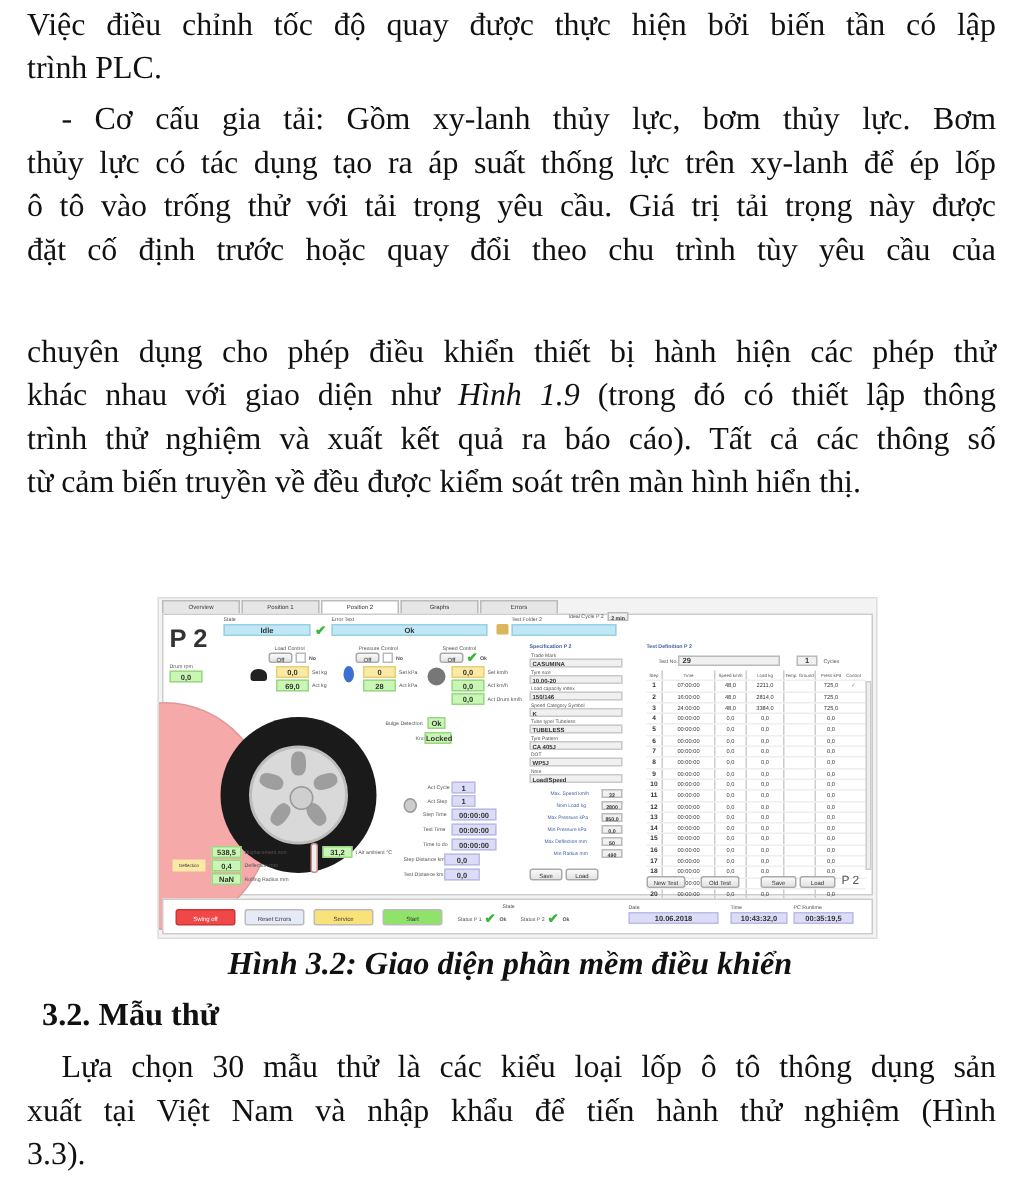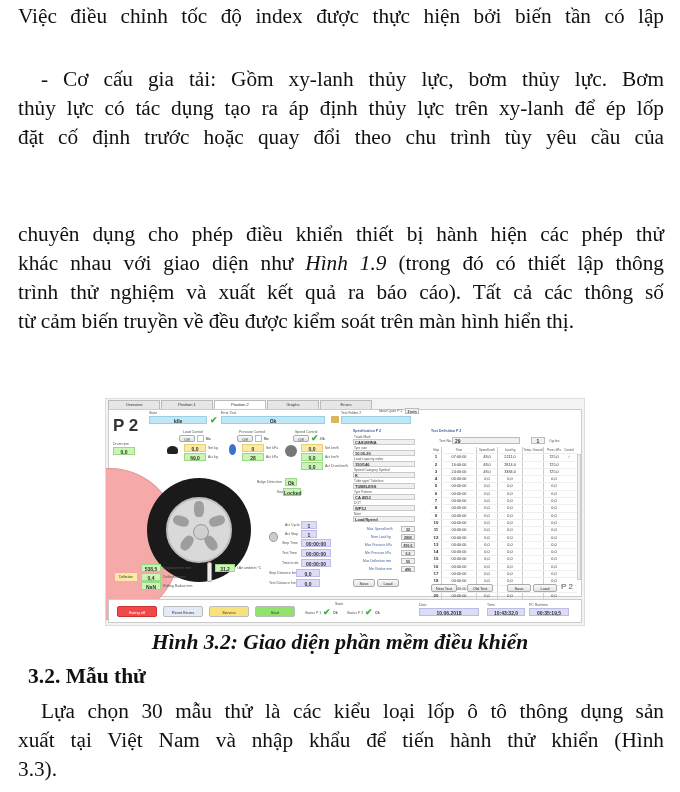--- a/index.html
+++ b/index.html
@@ -44,26 +44,28 @@
   .thead{font-size:3px;color:#555;}
   .spec-field{position:absolute;left:0;width:62px;height:6px;background:#f0f0f0;border:1px solid #c9c9c9;box-sizing:border-box;font-size:4px;line-height:5px;font-weight:bold;padding-left:1px;}
   .spec-lbl{position:absolute;left:1px;font-size:3.3px;color:#555;}
   .bottom{position:absolute;left:2px;top:200px;width:474px;height:24px;background:#fff;border:1px solid #ccc;box-sizing:border-box;}
   .bbtn{position:absolute;top:6px;width:40px;height:11px;line-height:11px;text-align:center;font-size:4px;border:1px solid #bbb;border-radius:2px;box-sizing:border-box;}
 </style>
 </head>
 <body>
 
 <div class="p" style="top:2px;">
-  <span class="line">Việc điều chỉnh tốc độ index được thực hiện bởi biến tần có lập</span>
+  <span class="line">Việc điều chỉnh tốc độ quay được thực hiện bởi biến tần có lập</span>
+  <span class="line last">trình PLC.</span>
 </div>
 
 <div class="p" style="top:65px;">
   <span class="line"><span class="ind"></span><span>- Cơ cấu gia tải: Gồm xy-lanh thủy lực, bơm thủy lực. Bơm</span></span>
-  <span class="line">thủy lực có tác dụng tạo ra áp định thủy lực trên xy-lanh để ép lốp</span>
+  <span class="line">thủy lực có tác dụng tạo ra áp suất thống lực trên xy-lanh để ép lốp</span>
+  <span class="line">ô tô vào trống thử với tải trọng yêu cầu. Giá trị tải trọng này được</span>
   <span class="line">đặt cố định trước hoặc quay đổi theo chu trình tùy yêu cầu của</span>
 </div>
 
 <div class="p" style="top:220px;">
   <span class="line">chuyên dụng cho phép điều khiển thiết bị hành hiện các phép thử</span>
   <span class="line"><span>khác nhau với giao diện như </span><i>Hình 1.9</i><span> (trong đó có thiết lập thông</span></span>
   <span class="line">trình thử nghiệm và xuất kết quả ra báo cáo). Tất cả các thông số</span>
   <span class="line last">từ cảm biến truyền về đều được kiểm soát trên màn hình hiển thị.</span>
 </div>
 
@@ -431,15 +433,15 @@
     <div class="box lav" style="left:420px;top:8px;width:40px;">00:35:19,5</div>
   </div>
 </div>
 
 <div class="caption">Hình 3.2: Giao diện phần mềm điều khiển</div>
 
 <div class="heading">3.2. Mẫu thử</div>
 
 <div class="p" style="top:697px;">
   <span class="line"><span class="ind"></span><span>Lựa chọn 30 mẫu thử là các kiểu loại lốp ô tô thông dụng sản</span></span>
-  <span class="line">xuất tại Việt Nam và nhập khẩu để tiến hành thử khiển (Hình</span>
+  <span class="line">xuất tại Việt Nam và nhập khẩu để tiến hành thử nghiệm (Hình</span>
   <span class="line last">3.3).</span>
 </div>
 
 </body></html>

